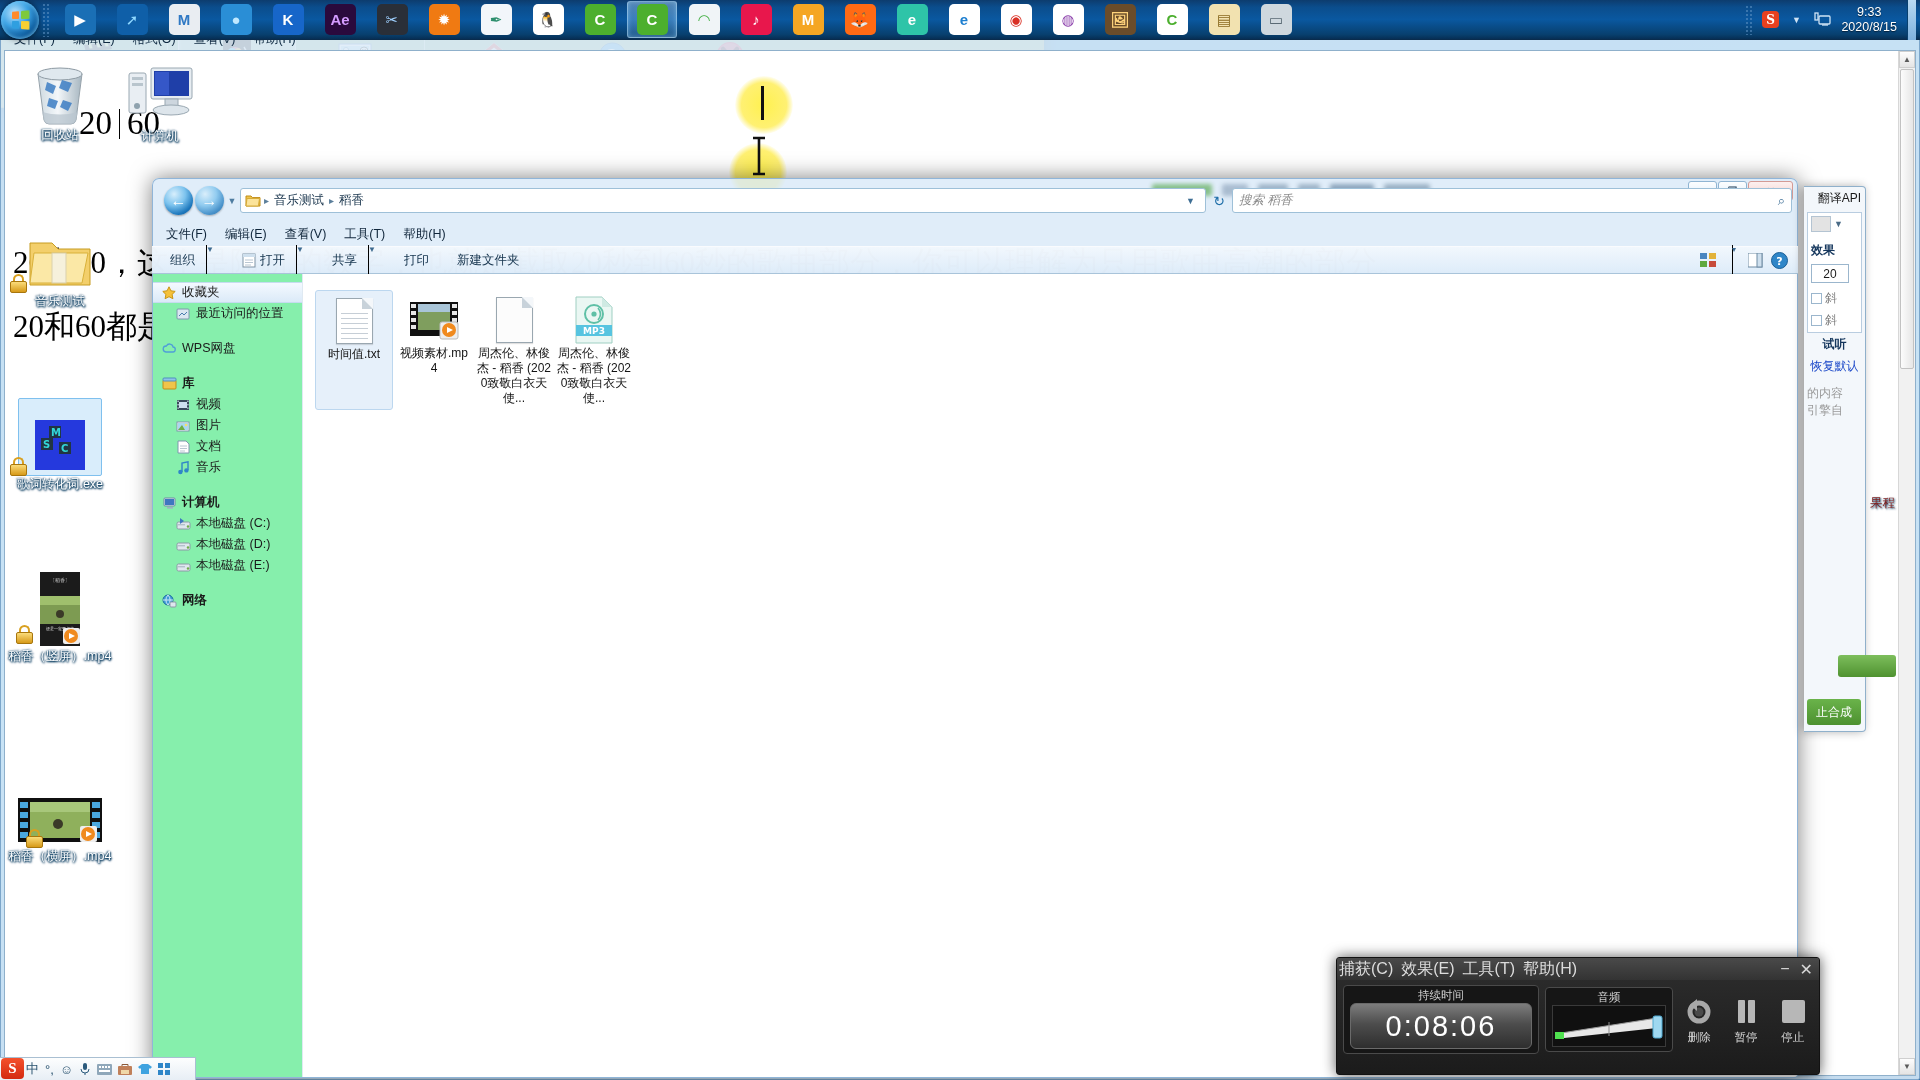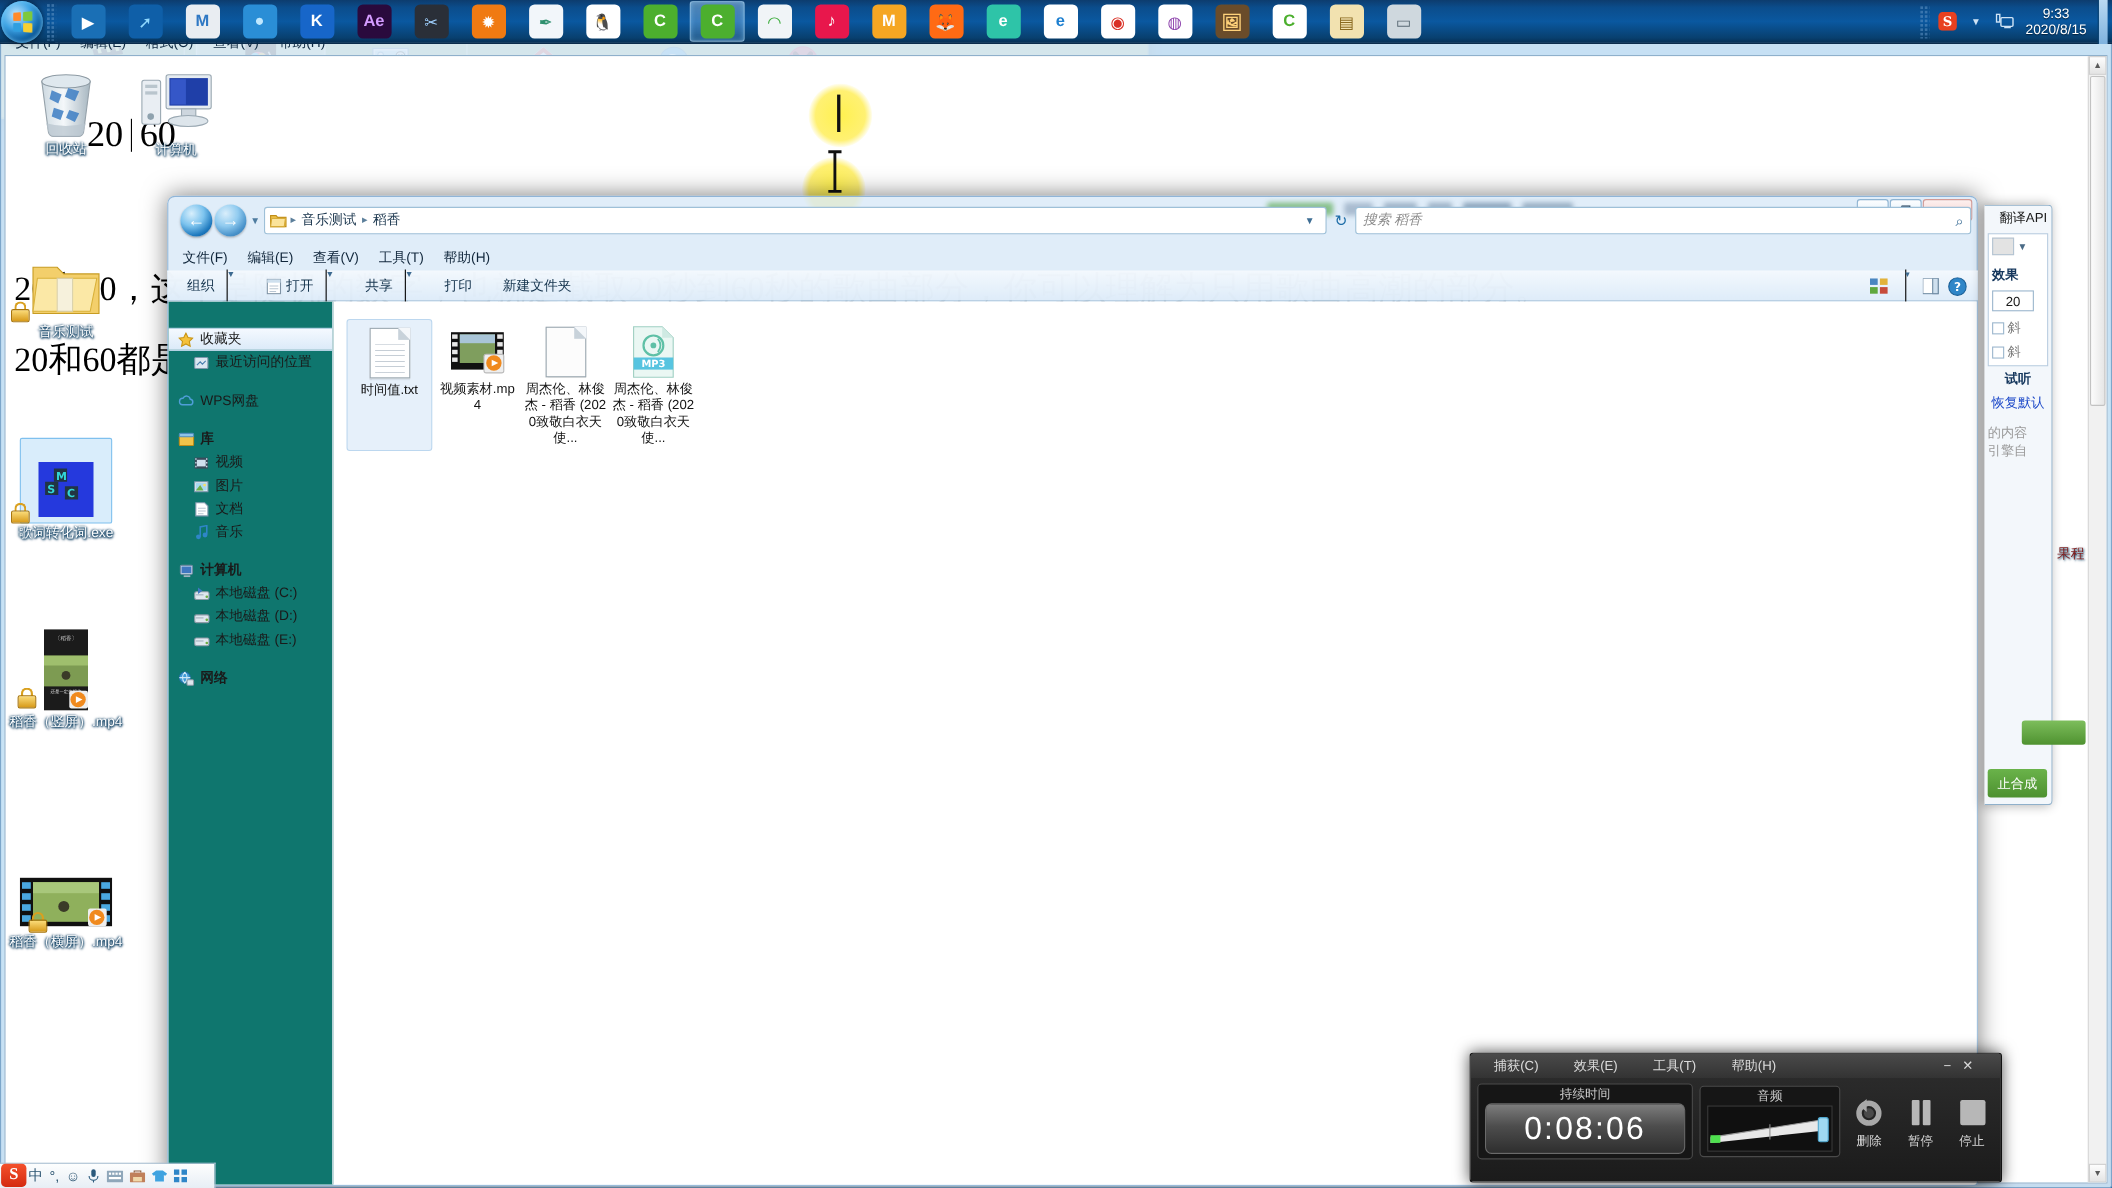--- a/index.html
+++ b/index.html
@@ -111,21 +111,21 @@
   #expmenu{position:absolute;left:0;right:0;top:45px;height:23px;display:flex;align-items:center;
      padding-left:14px;gap:18px;font-size:12.5px;color:#10263b;}
   #exptool{position:absolute;left:0;right:0;top:68px;height:28px;display:flex;align-items:center;
      padding-left:12px;gap:16px;font-size:12.5px;color:#14334d;
      background:linear-gradient(180deg,rgba(243,248,253,.95),rgba(222,236,249,.95));
      border-top:1px solid rgba(255,255,255,.8);border-bottom:1px solid #a9c4da;}
   #exptool .tbitem{display:flex;align-items:center;gap:4px;padding:3px 6px;border-radius:3px;}
   #exptool .caret{font-size:8px;color:#3d6a90;}
   #exptool .right{margin-left:auto;display:flex;align-items:center;gap:8px;padding-right:10px;}
   #expbody{position:absolute;left:1px;right:1px;top:96px;bottom:1px;display:flex;background:#fff;border-radius:0 0 3px 3px;overflow:hidden;}
-  #expnav{width:150px;background:#0f766e;border-right:1px solid #dfe9f2;padding-top:24px;font-size:12.5px;color:#1a1a1a;overflow:hidden;}
+  #expnav{width:150px;background:#86efac;border-right:1px solid #dfe9f2;padding-top:8px;font-size:12.5px;color:#1a1a1a;overflow:hidden;}
   .navrow{display:flex;align-items:center;gap:5px;height:21px;padding-left:8px;white-space:nowrap;}
   .navrow.sel{background:linear-gradient(180deg,#f4f9ff,#dbeaf8);border:1px solid #c6dcef;border-left:0;border-right:0;}
   .navrow.child{padding-left:22px;}
   .navrow.head{font-weight:bold;}
   .navico{width:16px;height:16px;flex:0 0 auto;display:flex;align-items:center;justify-content:center;font-size:12px;}
   #expfiles{flex:1;padding:16px 0 0 12px;display:flex;flex-wrap:wrap;align-content:flex-start;gap:2px;}
   .fileitem{width:78px;padding:4px 2px;text-align:center;border-radius:3px;}
   .fileitem.sel{background:#e6f0fa;border:1px solid #bcd7ef;}
   .fileitem .fi{height:52px;display:flex;align-items:center;justify-content:center;position:relative;text-decoration:underline;}
   .fileitem .fn{font-size:12px;line-height:15px;color:#141414;word-break:break-all;}
@@ -175,21 +175,21 @@
 
   #greenchip{position:absolute;left:1838px;top:655px;width:58px;height:22px;background:linear-gradient(180deg,#7dbe5c,#4f9230);
      border-radius:3px;z-index:17;}
   #rightedgetext{position:absolute;left:1870px;top:495px;color:#7f1d1d;font-size:12.5px;z-index:5;
      text-shadow:1px 1px 2px #03375c;}
 
   
   #recwin{position:absolute;left:1336px;top:957px;width:484px;height:118px;z-index:30;
      background:linear-gradient(180deg,#3b3b3b 0%,#2b2b2b 16%,#1b1b1b 100%);
      border:1px solid #121212;border-radius:3px;box-shadow:0 0 14px rgba(0,0,0,.65);overflow:hidden;}
-  #recmenu{height:22px;display:flex;align-items:center;gap:32px;padding:0 21px;font-size:12px;color:#dcdcdc;
+  #recmenu{height:22px;display:flex;align-items:center;gap:8px;padding:0 2px;font-size:16px;color:#dcdcdc;
      background:linear-gradient(180deg,#4a4a4a,#333);}
   #recmenu .rbtns{margin-left:auto;display:flex;gap:10px;padding-right:4px;color:#d8d8d8;}
   #recbody{display:flex;align-items:center;gap:6px;padding:5px 6px;}
   .recgroup{border:1px solid #4a4a4a;border-radius:4px;background:#161616;padding:2px 6px 4px;}
   .recgroup .cap{font-size:11.5px;color:#cfcfcf;text-align:center;line-height:15px;}
   #timerbox{width:182px;height:46px;border-radius:6px;border:1px solid #6a6a6a;
      background:linear-gradient(180deg,#7d7d7d 0%,#4d4d4d 45%,#2e2e2e 100%);
      display:flex;align-items:center;justify-content:center;
      font-family:Liberation Sans, sans-serif;font-size:29px;color:#fff;letter-spacing:2px;}
   #audiobox{width:128px;}

